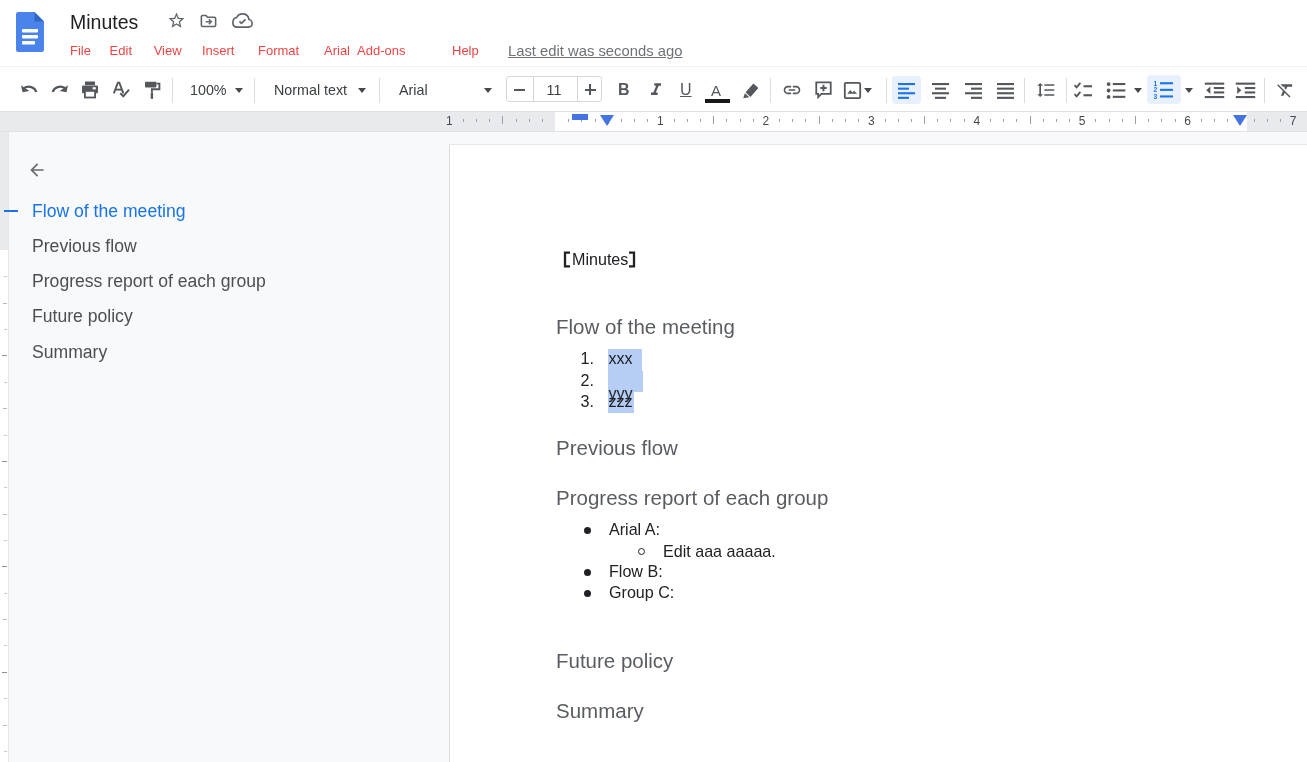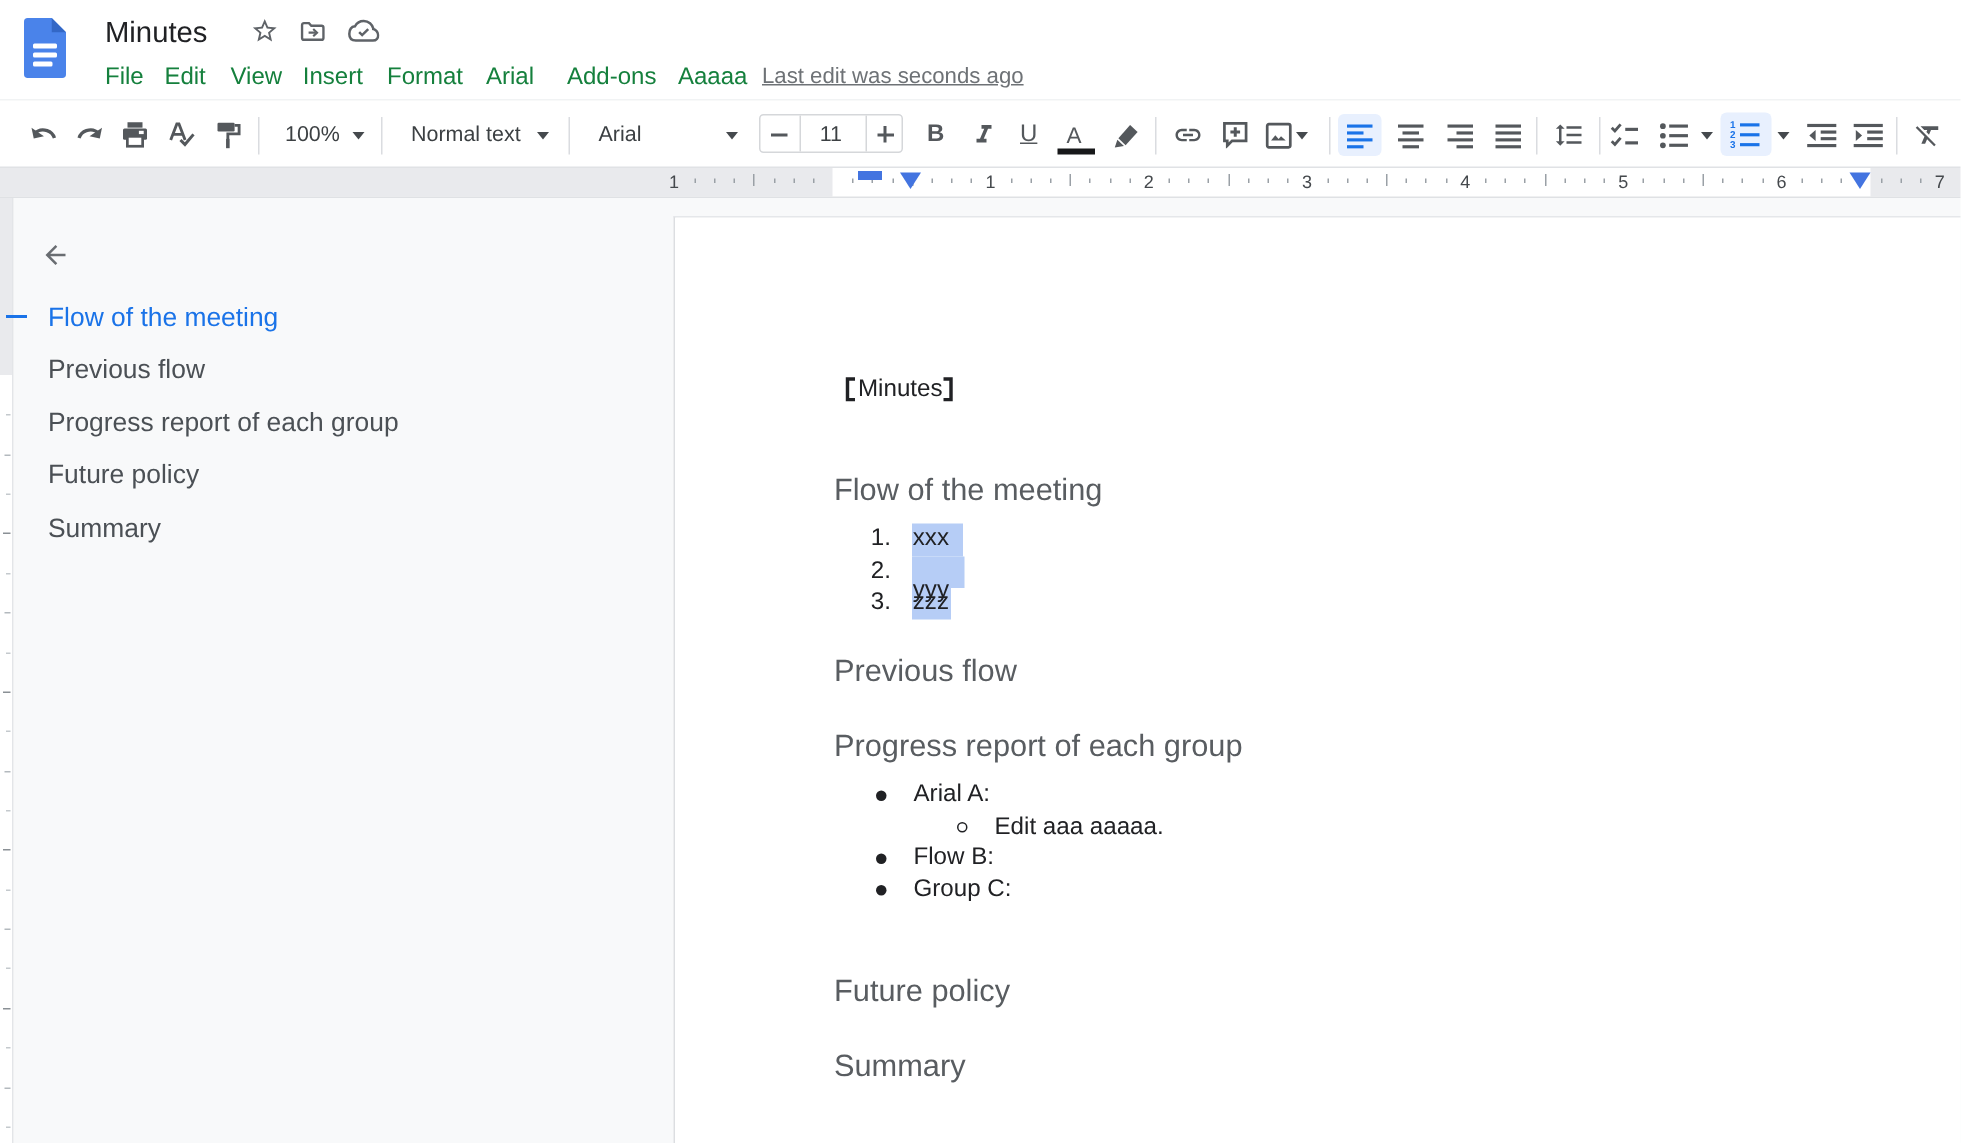--- a/index.html
+++ b/index.html
@@ -1,20 +1,20 @@
 <!DOCTYPE html>
 <html><head>
 <meta charset="utf-8">
 <style>
   html,body{margin:0;padding:0}
   body{width:1307px;height:762px;overflow:hidden;background:#fff;
        font-family:"Liberation Sans",sans-serif;position:relative}
   .a{position:absolute}
   svg{display:block}
-  .men{font-size:16px;color:#15803d}
+  .men{font-size:13px;color:#ef4444}
   .tbtxt{font-size:14.3px;color:#3c4043}
   .vdiv{width:1px;background:#dadce0;top:78px;height:25px}
   .car{width:0;height:0;border-left:4.5px solid transparent;border-right:4.5px solid transparent;border-top:5px solid #45494d;top:88px}
   .hl{background:#b6cdf6}
   .oitem{font-size:17.6px;color:#4b5055}
   .h2{font-size:20.5px;color:#595d61}
   .body16{font-size:16.1px;color:#202124}
 </style>
 </head>
 <body>
@@ -44,22 +44,22 @@
   <path d="M19.35 8.04C18.67 4.59 15.64 2 12 2 9.11 2 6.6 3.64 5.35 6.04 2.34 6.36 1 8.91 1 12c0 3.31 1.69 5 5 5h13c2.76 0 4-2.24 4-4 0-2.64-2.05-4.78-4.65-4.96z" fill="none" stroke="#5f6368" stroke-width="1.9"></path>
   <path d="M8.5 10.5 l2.3 2.3 4.6-4.6" fill="none" stroke="#5f6368" stroke-width="1.9"></path>
 </svg>
 
 <div class="a men" style="left:70px;top:43px">File</div>
 <div class="a men" style="left:109.6px;top:43px">Edit</div>
 <div class="a men" style="left:153.7px;top:43px">View</div>
 <div class="a men" style="left:201.9px;top:43px">Insert</div>
 <div class="a men" style="left:258px;top:43px">Format</div>
 <div class="a men" style="left:324px;top:43px">Arial</div>
-<div class="a men" style="left:378px;top:43px">Add-ons</div>
-<div class="a men" style="left:452px;top:43px">Aaaaa</div>
+<div class="a men" style="left:357px;top:43px">Add-ons</div>
+<div class="a men" style="left:452px;top:43px">Help</div>
 <div class="a" style="left:508px;top:43px;font-size:14.8px;color:#6e7276;text-decoration:underline">Last edit was seconds ago</div>
 <div class="a" style="left:0;top:66px;width:1307px;height:1px;background:#f1f3f4"></div>
 
 <svg class="a" style="left:19px;top:80px" width="20" height="20" viewBox="0 0 20 20">
   <path d="M3.9 9.3 C6.0 6.9 9.4 6.1 12.4 7.1 C14.8 7.9 16.6 9.8 17.3 12.0" fill="none" stroke="#54585c" stroke-width="2.2"></path>
   <path d="M2.0 5.2 L3.5 12.3 L10.3 10.9 Z" fill="#54585c"></path>
 </svg>
 
 <svg class="a" style="left:50px;top:80px" width="20" height="20" viewBox="0 0 20 20">
   <g transform="translate(20,0) scale(-1,1)">

